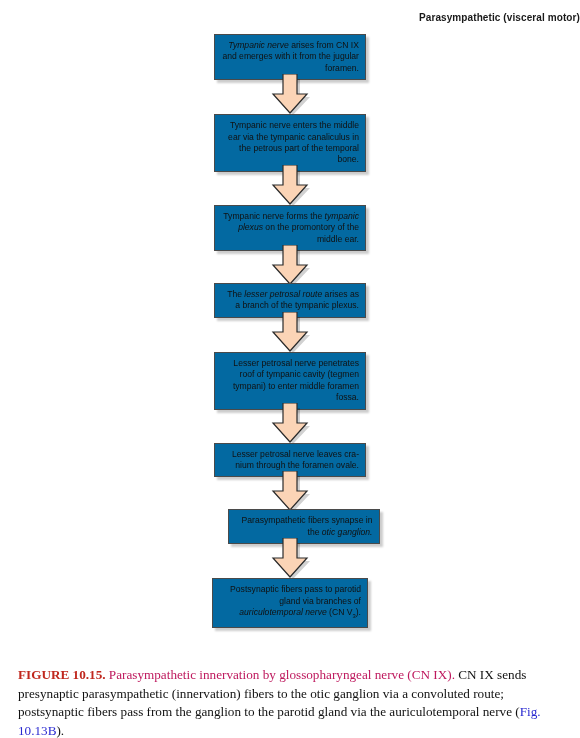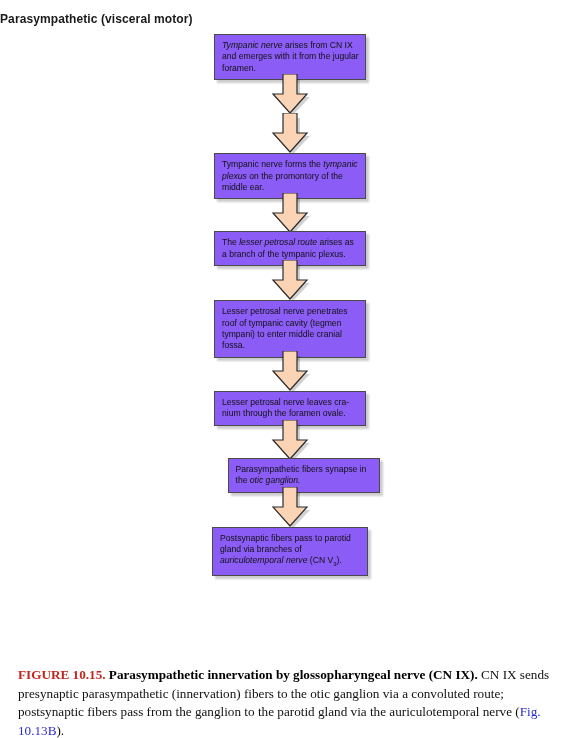--- a/index.html
+++ b/index.html
@@ -10,22 +10,22 @@
     width: 580px; height: 738px;
     position: relative;
     overflow: hidden;
     font-family: "Liberation Sans", sans-serif;
     color: #000;
   }
 
   #figure-title {
     position: absolute;
     top: 12px; left: 0; right: 0;
-    text-align: left;
-    font-size: 12px;
+    text-align: right;
+    font-size: 10px;
     font-weight: bold;
     letter-spacing: 0.1px;
     color: #1a1a1a;
   }
 
   #flow {
     position: absolute;
     top: 34px;
     left: 0; right: 0;
   }
@@ -33,28 +33,28 @@
   .flow-row {
     position: relative;
     display: flex;
     justify-content: center;
   }
 
   .flow-box {
     position: relative;
     box-sizing: border-box;
     width: 152px;
-    background: #8b5cf6;
+    background: #0369a1;
     border: 1px solid #4a4a4a;
     padding: 5px 6px 5px 7px;
     font-size: 8.6px;
     line-height: 11.4px;
     color: #111;
     box-shadow: 3px 3px 2px rgba(0,0,0,0.20);
-    text-align: left;
+    text-align: right;
   }
   .flow-box.wide { width: 156px; }
 
   .flow-box em { font-style: italic; }
 
   
   .arrow-wrap {
     position: relative;
     display: flex;
     justify-content: center;
@@ -75,22 +75,22 @@
     font-size: 13.2px;
     line-height: 18.6px;
     color: #111;
     text-align: left;
   }
   #caption .figno {
     color: #c0281e;
     font-weight: bold;
   }
   #caption .lead {
-    font-weight: bold;
-    color: #000000;
+    font-weight: normal;
+    color: #be185d;
   }
   #caption .xref {
     color: #2a2ad0;
   }
   sub { font-size: 0.68em; }
 </style>
 </head>
 <body>
 
 <div id="figure-title">Parasympathetic (visceral motor)</div>
@@ -102,20 +102,23 @@
     <div class="arrow-wrap" style="margin-top: -6px;">
       <div class="arrow">
         <svg width="44" height="46" viewBox="0 0 44 46">
           <g transform="translate(3,2)">
             <path d="M12 0 L12 18 L2 18 L19 36 L36 18 L26 18 L26 0 Z" fill="rgba(0,0,0,0.18)" transform="translate(3,3)" stroke="none"></path>
             <path d="M12 -2 L12 18 L2 18 L19 37 L36 18 L26 18 L26 -2 Z" fill="#fbd4b6" stroke="#2b2b2b" stroke-width="1.2"></path>
           </g>
         </svg>
       </div>
     </div>
+    <div class="flow-row" style="margin-top: -6px;">
+      <div class="flow-box">Tympanic nerve enters the middle ear via the tympanic canaliculus in the petrous part of the temporal bone.</div>
+    </div>
     <div class="arrow-wrap" style="margin-top: -7px;">
       <div class="arrow">
         <svg width="44" height="46" viewBox="0 0 44 46">
           <g transform="translate(3,2)">
             <path d="M12 0 L12 18 L2 18 L19 36 L36 18 L26 18 L26 0 Z" fill="rgba(0,0,0,0.18)" transform="translate(3,3)" stroke="none"></path>
             <path d="M12 -2 L12 18 L2 18 L19 37 L36 18 L26 18 L26 -2 Z" fill="#fbd4b6" stroke="#2b2b2b" stroke-width="1.2"></path>
           </g>
         </svg>
       </div>
     </div>
@@ -139,21 +142,21 @@
       <div class="arrow">
         <svg width="44" height="46" viewBox="0 0 44 46">
           <g transform="translate(3,2)">
             <path d="M12 0 L12 18 L2 18 L19 36 L36 18 L26 18 L26 0 Z" fill="rgba(0,0,0,0.18)" transform="translate(3,3)" stroke="none"></path>
             <path d="M12 -2 L12 18 L2 18 L19 37 L36 18 L26 18 L26 -2 Z" fill="#fbd4b6" stroke="#2b2b2b" stroke-width="1.2"></path>
           </g>
         </svg>
       </div>
     </div>
     <div class="flow-row" style="margin-top: -6px;">
-      <div class="flow-box">Lesser petrosal nerve penetrates roof of tympanic cavity (tegmen tympani) to enter middle cranial fossa.</div>
+      <div class="flow-box">Lesser petrosal nerve penetrates roof of tympanic cavity (tegmen tympani) to enter middle foramen fossa.</div>
     </div>
     <div class="arrow-wrap" style="margin-top: -7px;">
       <div class="arrow">
         <svg width="44" height="46" viewBox="0 0 44 46">
           <g transform="translate(3,2)">
             <path d="M12 0 L12 18 L2 18 L19 36 L36 18 L26 18 L26 0 Z" fill="rgba(0,0,0,0.18)" transform="translate(3,3)" stroke="none"></path>
             <path d="M12 -2 L12 18 L2 18 L19 37 L36 18 L26 18 L26 -2 Z" fill="#fbd4b6" stroke="#2b2b2b" stroke-width="1.2"></path>
           </g>
         </svg>
       </div>

